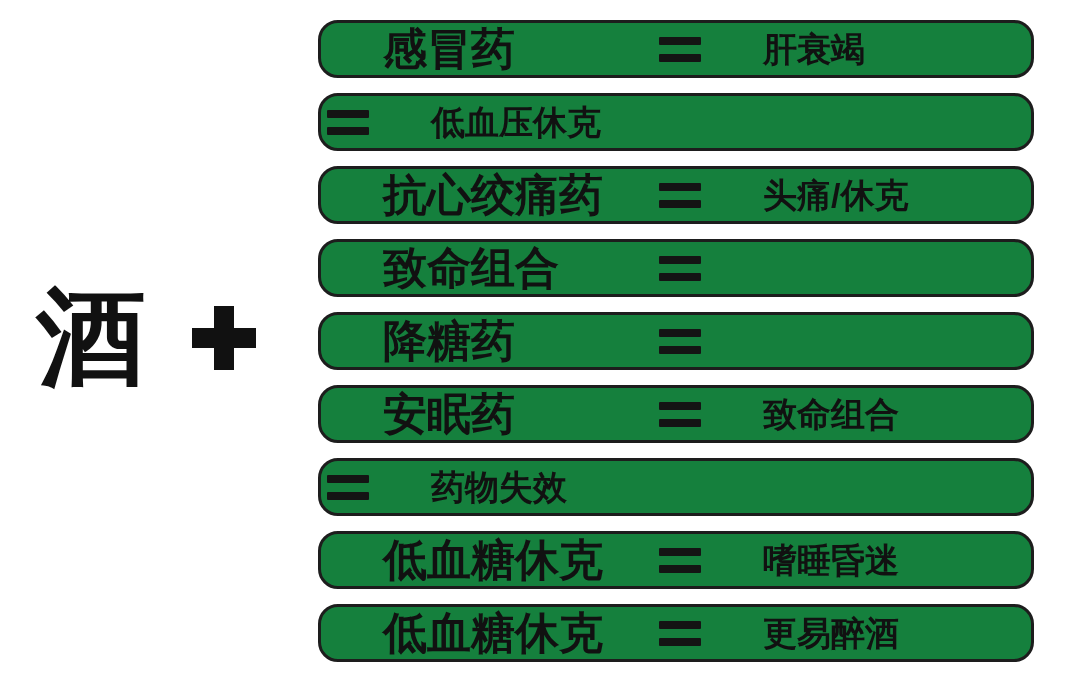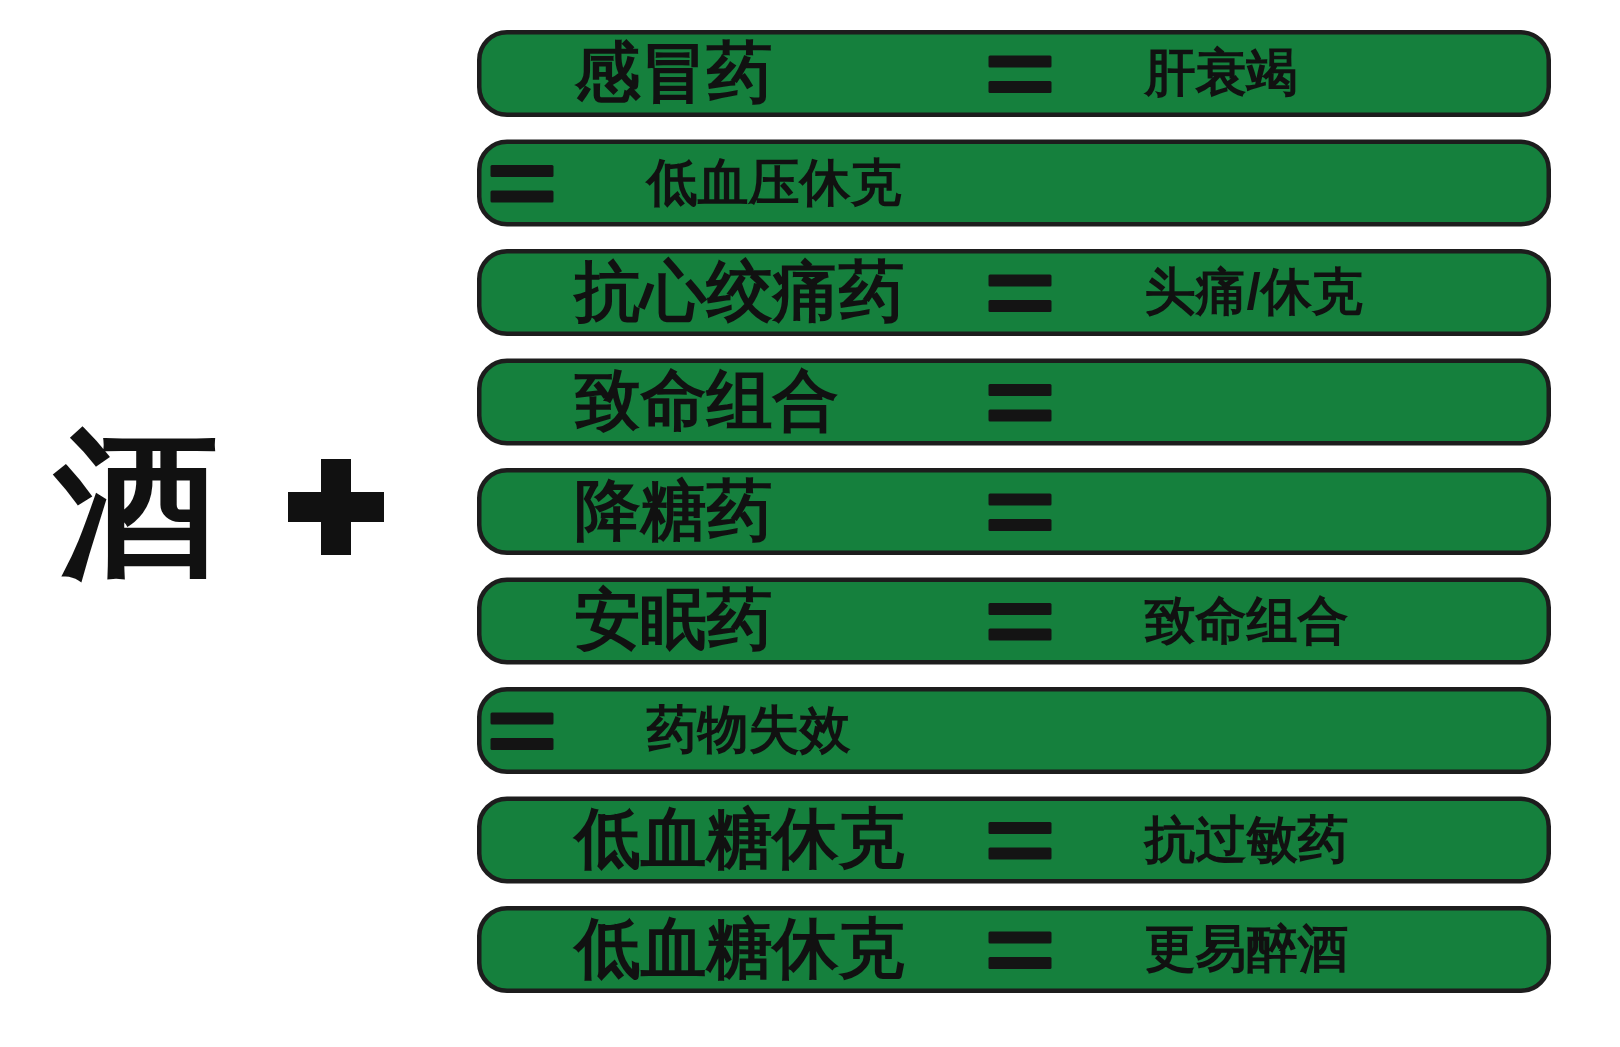--- a/index.html
+++ b/index.html
@@ -184,21 +184,21 @@
         </span>
       <span class="effect">药物失效</span>
     </div>
 
     <div class="row">
       <span class="drug">低血糖休克</span>
       <span class="eq">
           <i></i>
           <i></i>
         </span>
-      <span class="effect">抗过敏药</span>
+      <span class="effect">嗜睡昏迷</span>
     </div>
 
     <div class="row">
       <span class="drug">低血糖休克</span>
       <span class="eq">
           <i></i>
           <i></i>
         </span>
       <span class="effect">更易醉酒</span>
     </div>

